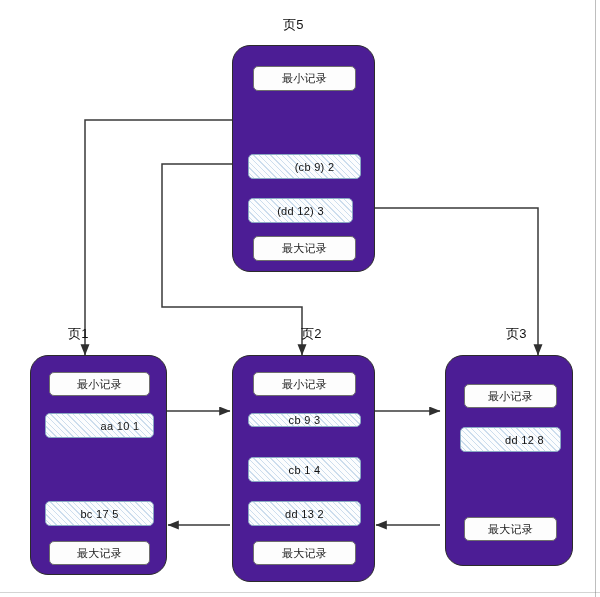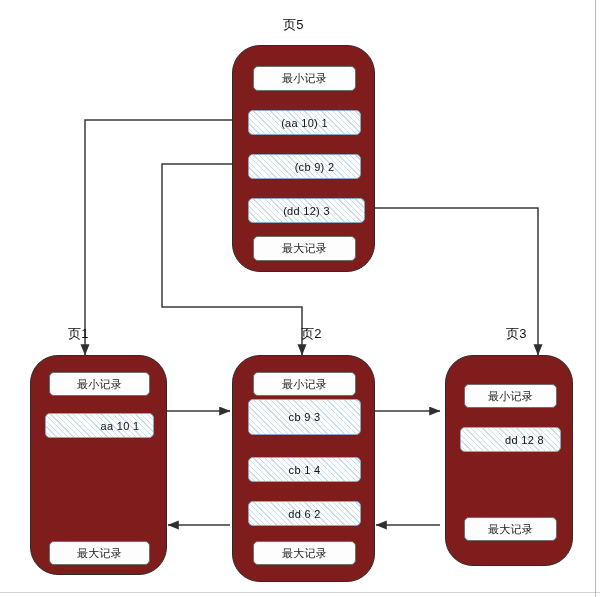--- a/index.html
+++ b/index.html
@@ -16,22 +16,22 @@
   .page-label{
     position:absolute;
     font-size:13px;
     color:#111;
     letter-spacing:.2px;
     white-space:nowrap;
   }
   .page-box{
     position:absolute;
     border:1.6px solid #2b2b2b;
-    border-radius:28px;
-    background:#7f1d1d;
+    border-radius:18px;
+    background:#4c1d95;
     box-sizing:border-box;
   }
   .row{
     position:absolute;
     box-sizing:border-box;
     display:flex;
     align-items:center;
     justify-content:center;
     font-size:11px;
     letter-spacing:.3px;
@@ -111,41 +111,41 @@
 
     <path d="M440,525 L376,525" stroke="#3a3a3a" stroke-width="1.5" fill="none" marker-end="url(#arrow)"></path>
 
     <path d="M230,525 L168,525" stroke="#3a3a3a" stroke-width="1.5" fill="none" marker-end="url(#arrow)"></path>
   </svg>
 
   <div class="page-label" style="left:283px;top:16px;">页5</div>
 
   <div class="page-box" style="left:232px;top:45px;width:143px;height:227px;">
     <div class="row plain" style="left:20px;top:20px;width:103px;height:25px;">最小记录</div>
-    <div class="row data" style="left:15px;top:64px;width:113px;height:25px;">(aa 10) 1</div>
     <div class="row data" style="left:15px;top:108px;width:113px;height:25px;padding-left:20px;">(cb 9) 2</div>
-    <div class="row data" style="left:15px;top:152px;width:117px;height:25px;">(dd 12) 3</div>
+    <div class="row data" style="left:15px;top:152px;width:105px;height:25px;">(dd 12) 3</div>
     <div class="row plain" style="left:20px;top:190px;width:103px;height:25px;">最大记录</div>
   </div>
 
   <div class="page-label" style="left:68px;top:325px;">页1</div>
 
   <div class="page-box" style="left:30px;top:355px;width:137px;height:220px;">
     <div class="row plain" style="left:18px;top:16px;width:101px;height:24px;">最小记录</div>
     <div class="row data" style="left:14px;top:57px;width:109px;height:25px;padding-left:41px;">aa 10 1</div>
+    <div class="row data" style="left:14px;top:145px;width:109px;height:25px;">bc 17 5</div>
     <div class="row plain" style="left:18px;top:185px;width:101px;height:24px;">最大记录</div>
   </div>
 
   <div class="page-label" style="left:301px;top:325px;">页2</div>
 
   <div class="page-box" style="left:232px;top:355px;width:143px;height:227px;">
     <div class="row plain" style="left:20px;top:16px;width:103px;height:24px;">最小记录</div>
-    <div class="row data" style="left:15px;top:43px;width:113px;height:36px;">cb 9 3</div>
+    <div class="row data" style="left:15px;top:57px;width:113px;height:14px;">cb 9 3</div>
     <div class="row data" style="left:15px;top:101px;width:113px;height:25px;">cb 1 4</div>
-    <div class="row data" style="left:15px;top:145px;width:113px;height:25px;">dd 6 2</div>
+    <div class="row data" style="left:15px;top:145px;width:113px;height:25px;">dd 13 2</div>
     <div class="row plain" style="left:20px;top:185px;width:103px;height:24px;">最大记录</div>
   </div>
 
   <div class="page-label" style="left:506px;top:325px;">页3</div>
 
   <div class="page-box" style="left:445px;top:355px;width:128px;height:211px;">
     <div class="row plain" style="left:18px;top:28px;width:93px;height:24px;">最小记录</div>
     <div class="row data" style="left:14px;top:71px;width:101px;height:25px;padding-left:28px;">dd 12 8</div>
     <div class="row plain" style="left:18px;top:161px;width:93px;height:24px;">最大记录</div>
   </div>

